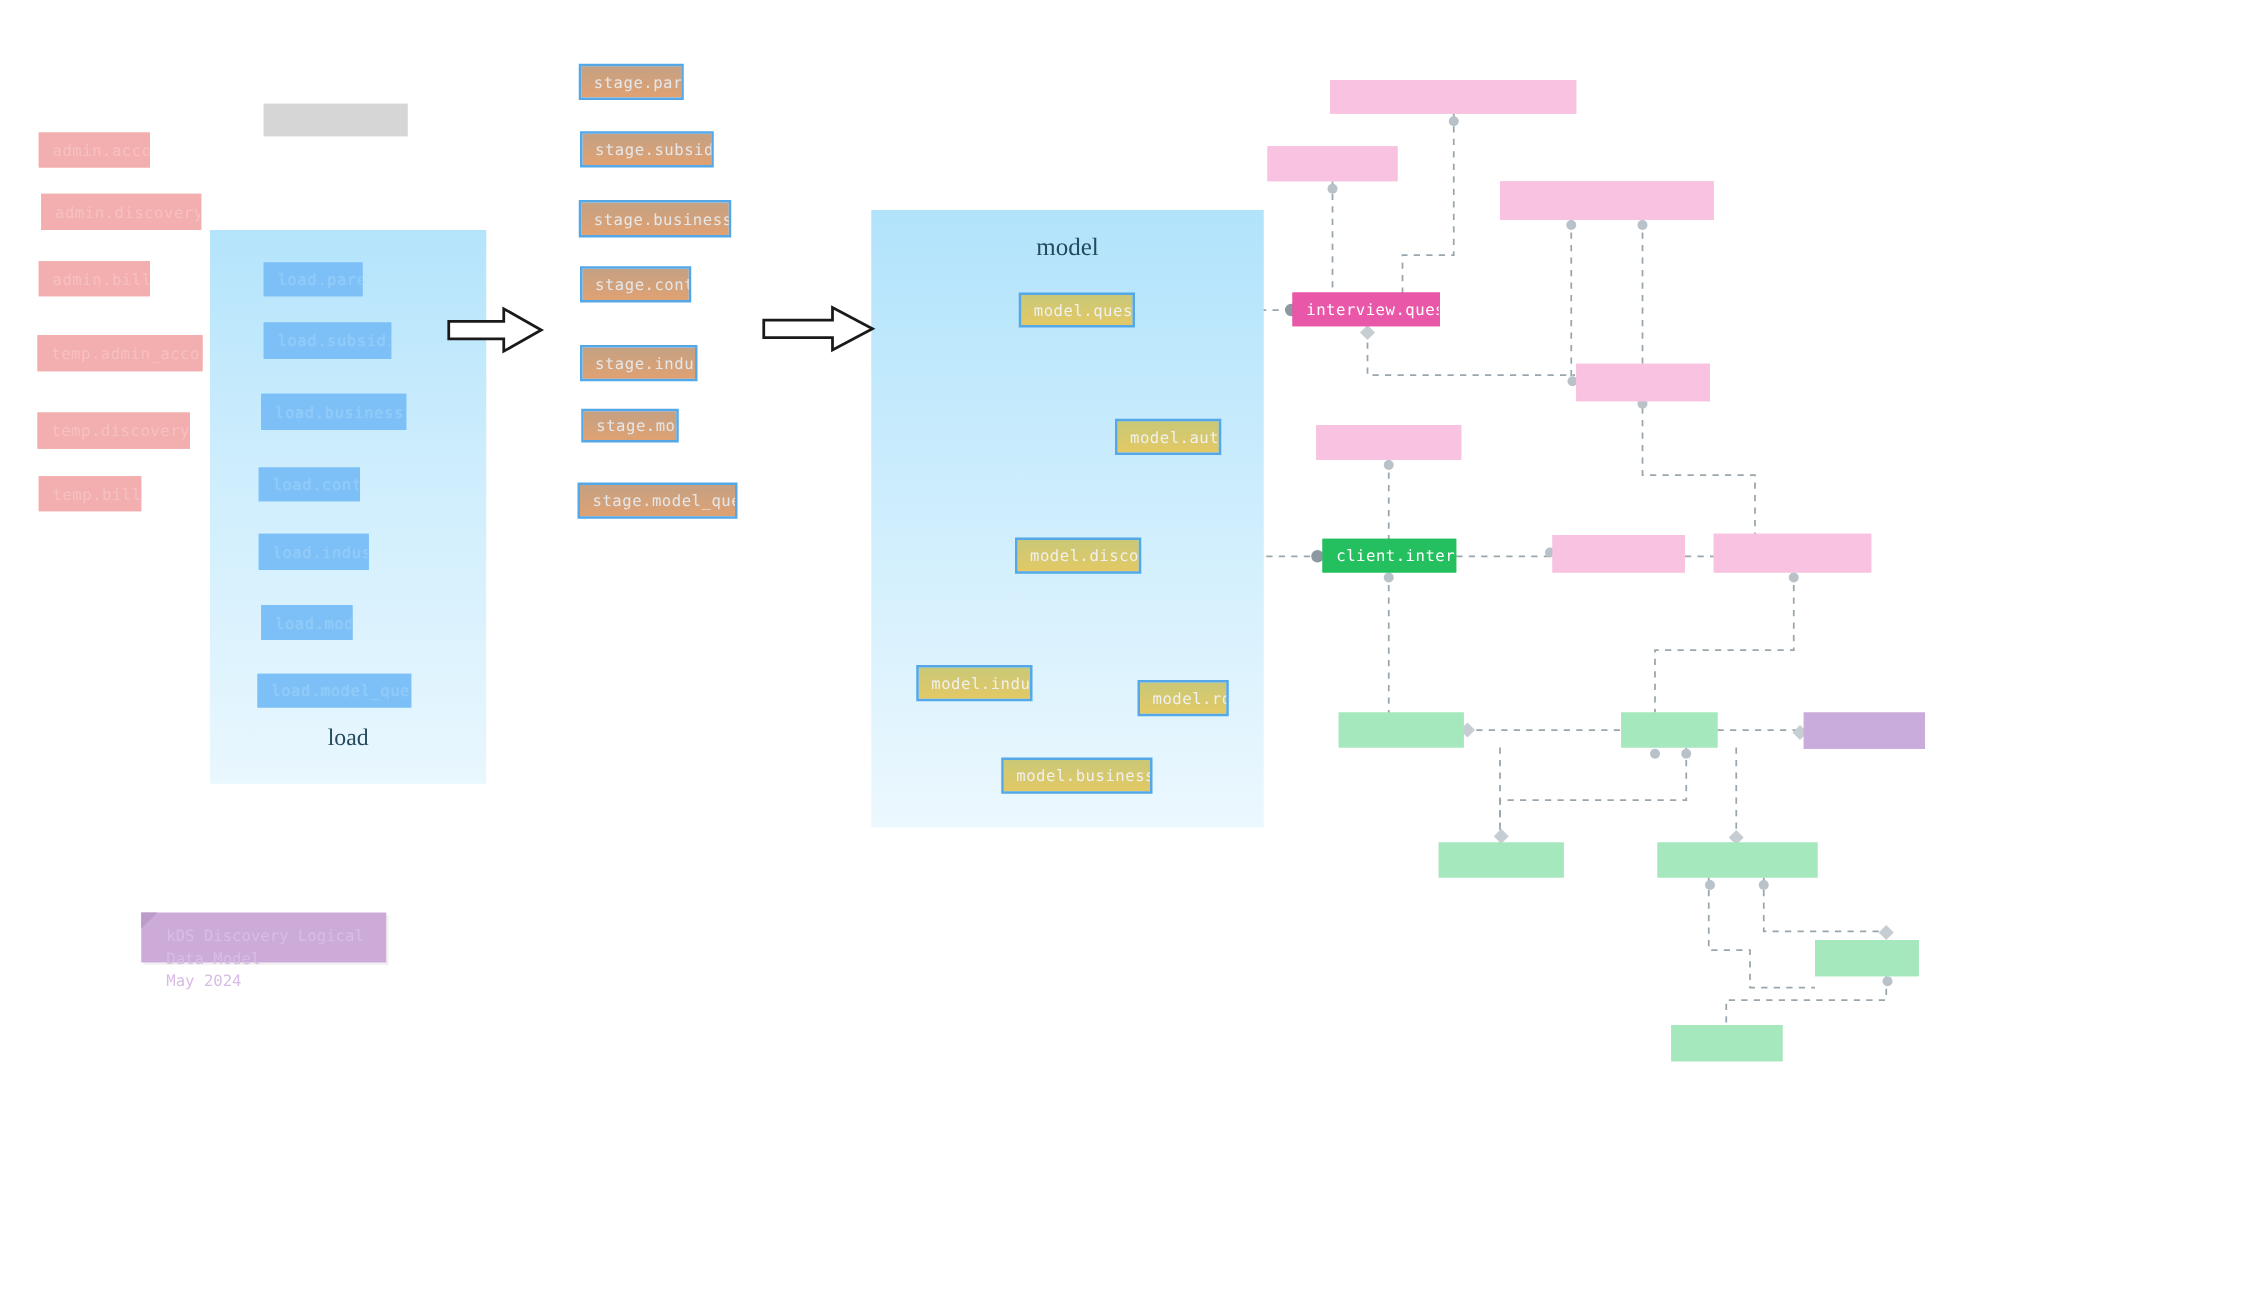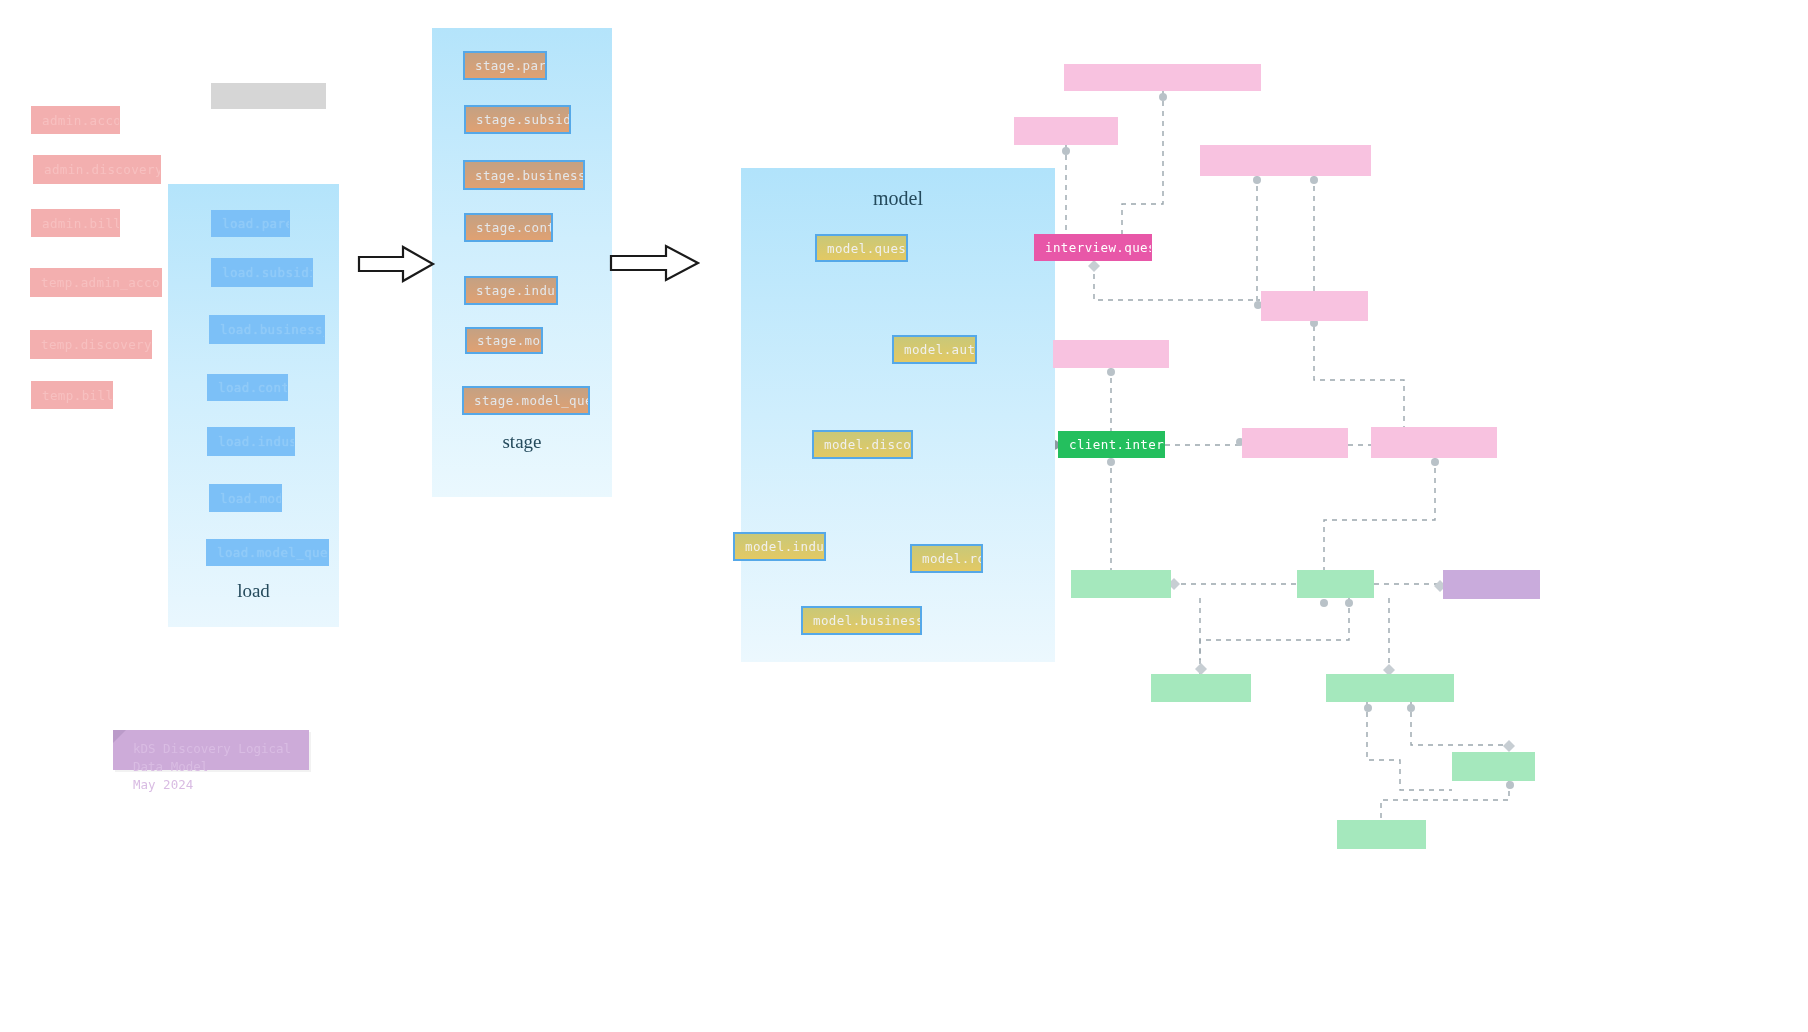--- a/index.html
+++ b/index.html
@@ -29,21 +29,20 @@
     box-sizing:border-box;
   }
   .group-load{
     background:linear-gradient(180deg,#b4e4fb 0%,#cfeefd 45%,#e9f7fe 100%);
   }
   .group-stage{
     background:linear-gradient(180deg,#b4e4fb 0%,#cfeefd 45%,#eaf8fe 100%);
   }
   .group-model{
     background:linear-gradient(180deg,#b1e3fb 0%,#cfeefd 50%,#ecf8fe 100%);
-    margin-left:44px;
   }
   .group-label{
     position:absolute;
     font-family:"Liberation Serif", serif;
     font-size:19px;
     color:#244a5c;
     text-align:center;
     width:100%;
     left:0;
   }
@@ -189,27 +188,24 @@
     <g fill="#c7ced3">
       <path d="M1094,260 l6,6 l-6,6 l-6,-6 z"></path>
       <path d="M1174,578 l6,6 l-6,6 l-6,-6 z"></path>
       <path d="M1440,580 l6,6 l-6,6 l-6,-6 z"></path>
       <path d="M1201,663 l6,6 l-6,6 l-6,-6 z"></path>
       <path d="M1389,664 l6,6 l-6,6 l-6,-6 z"></path>
       <path d="M1509,740 l6,6 l-6,6 l-6,-6 z"></path>
     </g>
   </svg>
 
-  <div class="group group-load" style="left:168px;top:184px;width:171px;height:443px;">
+  <div class="group group-load" style="left:168px;top:184px;width:221px;height:443px;">
     <div class="group-label" style="top:396px;">load</div>
   </div>
 
-  <div class="group group-stage" style="left:432px;top:28px;width:180px;height:469px;">
-    <div class="group-label" style="top:403px;">stage</div>
-  </div>
 
   <div class="group group-model" style="left:697px;top:168px;width:314px;height:494px;">
     <div class="group-label" style="top:19px;font-size:20px;">model</div>
   </div>
 
   <svg width="1808" height="1032">
     <polygon points="359,257 403,257 403,247 433,264 403,281 403,271 359,271" fill="#ffffff" stroke="#1a1a1a" stroke-width="2.2"></polygon>
     <polygon points="611,256 666,256 666,246 698,263 666,280 666,270 611,270" fill="#ffffff" stroke="#1a1a1a" stroke-width="2.2"></polygon>
   </svg>
 

